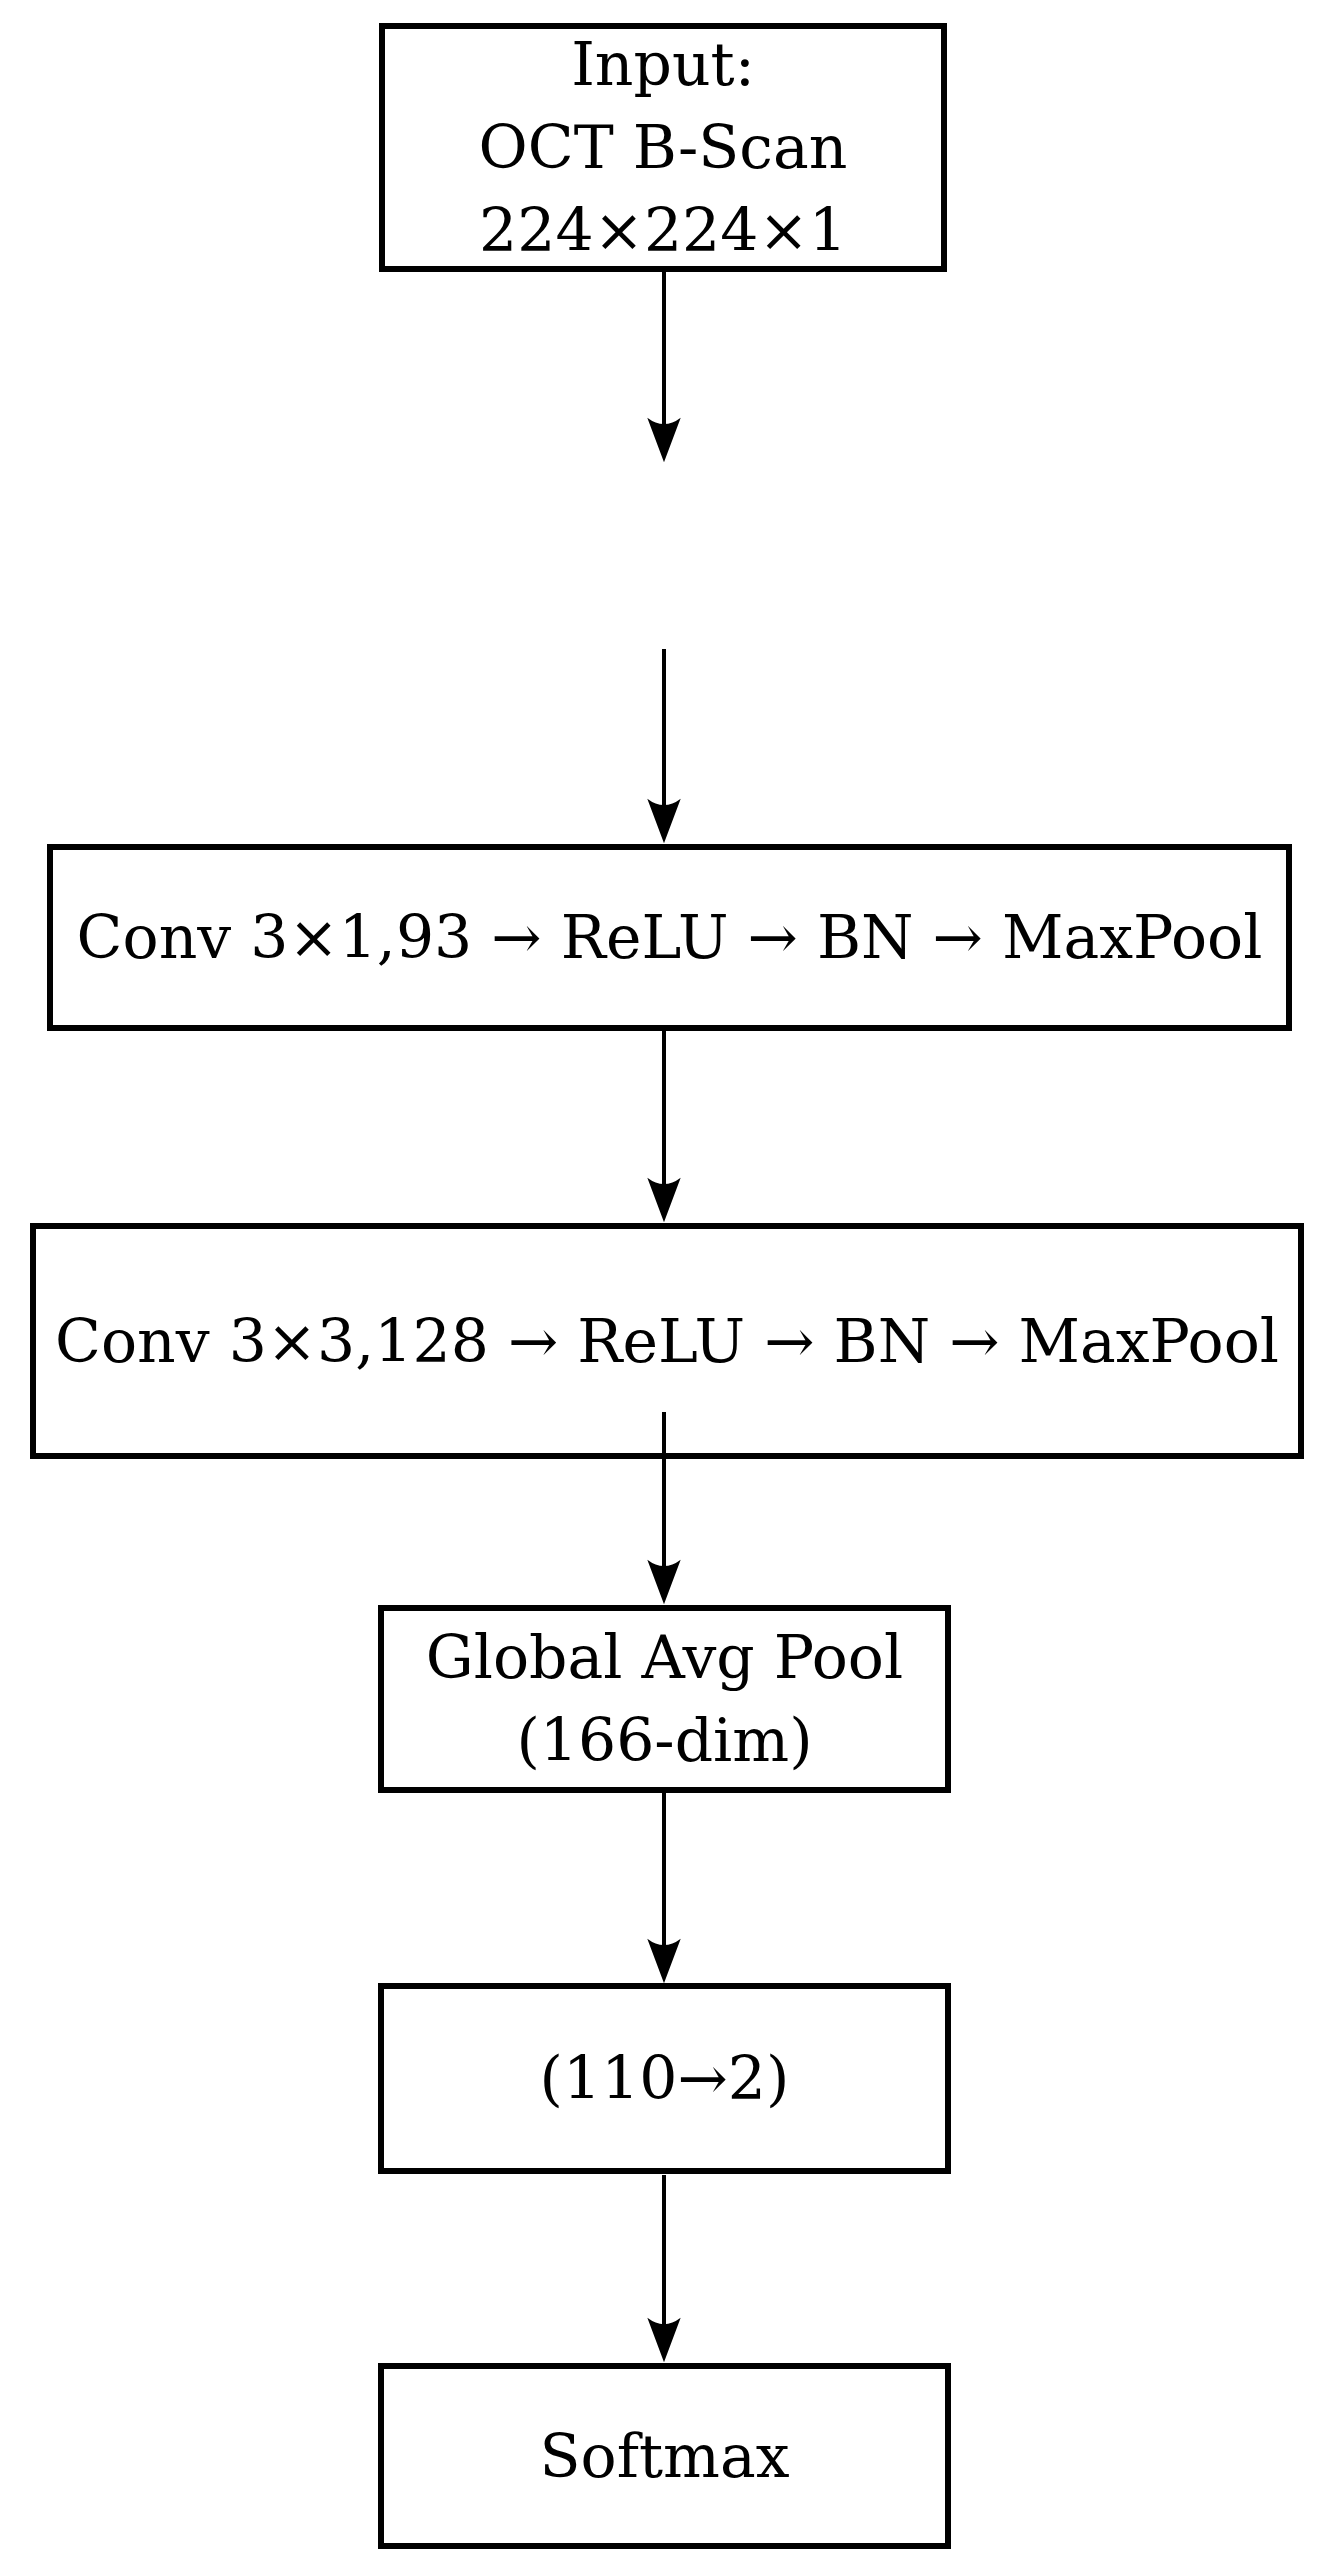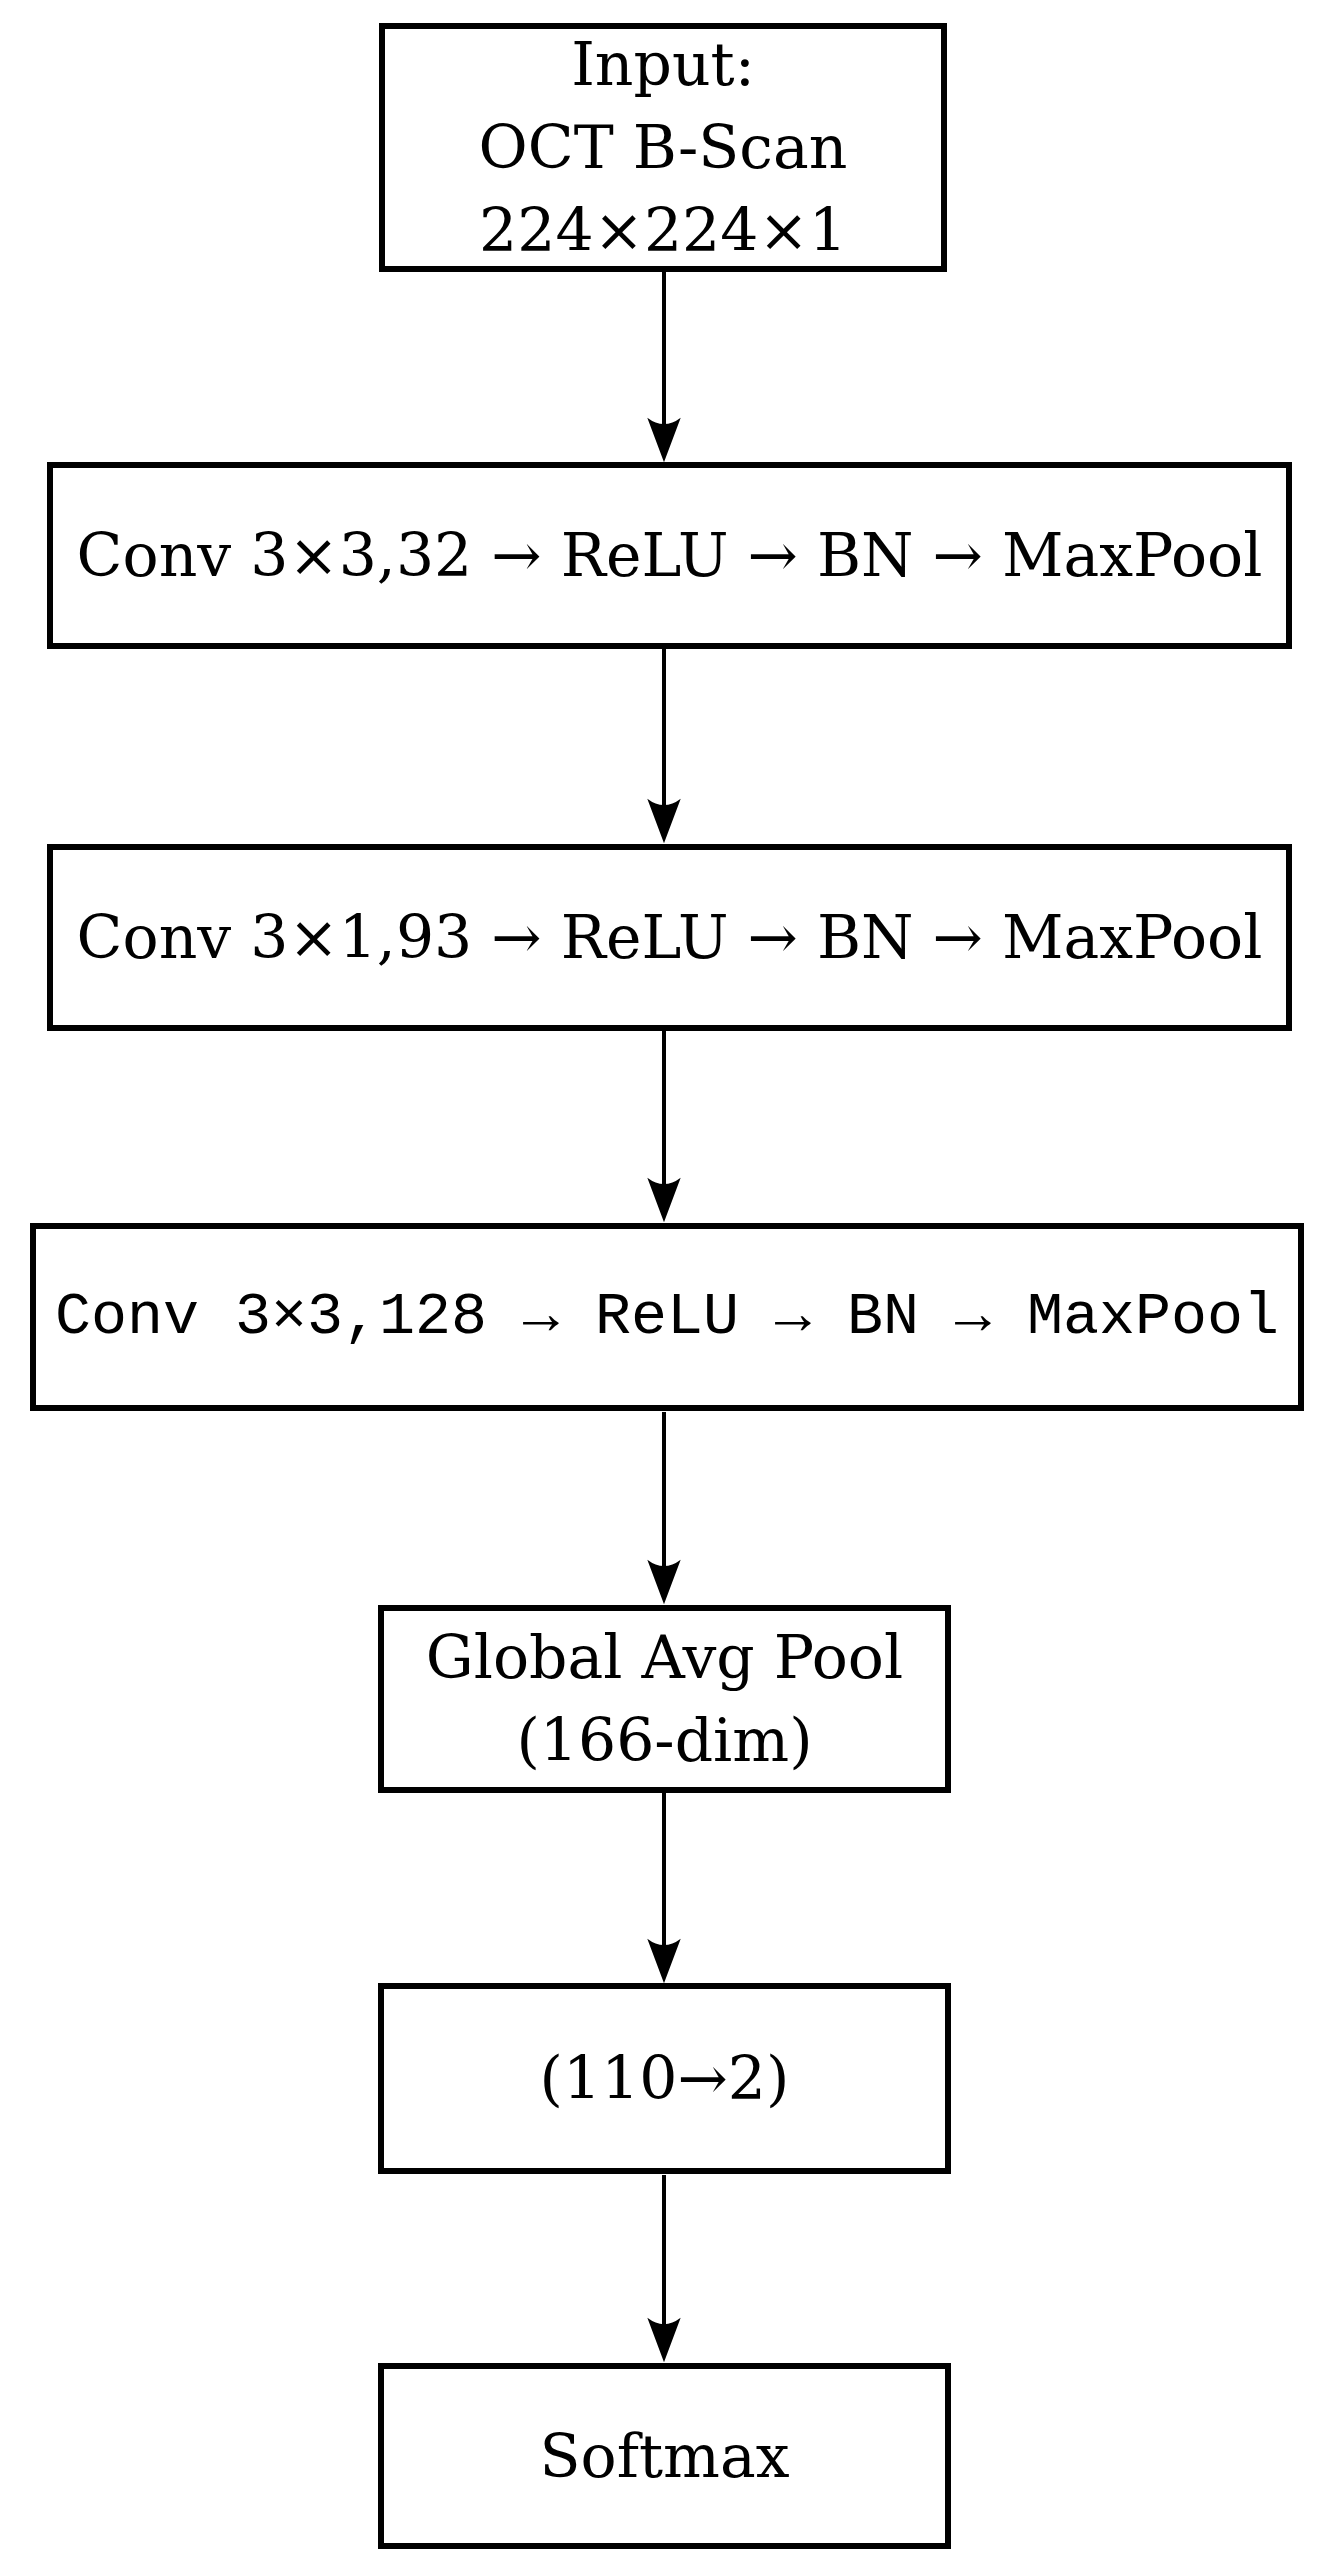--- a/index.html
+++ b/index.html
@@ -30,21 +30,21 @@
   .node .line {
     font-size: 60px;
     line-height: 83px;
     white-space: nowrap;
     color: #000000;
   }
   
   #node-input   { left: 379px; top: 23px;   width: 568px;  height: 249px; }
   #node-conv1   { left: 47px;  top: 462px;  width: 1245px; height: 187px; }
   #node-conv2   { left: 47px;  top: 844px; width: 1245px; height: 187px; }
-  #node-conv3   { left: 30px;  top: 1223px; width: 1274px; height: 188px; font-family: Liberation Mono, monospace; }
+  #node-conv3   { left: 30px;  top: 1223px; width: 1274px; height: 236px; }
   #node-gap     { left: 378px; top: 1605px; width: 573px;  height: 188px; }
   #node-fc      { left: 378px; top: 1983px; width: 573px;  height: 191px; }
   #node-softmax { left: 378px; top: 2363px; width: 573px;  height: 186px; text-align: center; }
 
   .arrow {
     position: absolute;
     left: 640px;
     width: 48px;
     display: block;
   }
@@ -64,23 +64,20 @@
     <div class="line">Input:</div>
     <div class="line">OCT B-Scan</div>
     <div class="line">224×224×1</div>
   </div>
 
   <svg class="arrow" id="arrow-1" viewBox="0 0 60 240" xmlns="http://www.w3.org/2000/svg">
     <line x1="30" y1="0" x2="30" y2="200" stroke="#000000" stroke-width="5"></line>
     <path d="M30 239 L9 183 Q30 199 51 183 Z" fill="#000000"></path>
   </svg>
 
-  <div class="node" id="node-conv1">
-    <div class="line">Conv 3×3,32 → ReLU → BN → MaxPool</div>
-  </div>
 
   <svg class="arrow" id="arrow-2" viewBox="0 0 60 245" xmlns="http://www.w3.org/2000/svg">
     <line x1="30" y1="0" x2="30" y2="205" stroke="#000000" stroke-width="5"></line>
     <path d="M30 244 L9 188 Q30 204 51 188 Z" fill="#000000"></path>
   </svg>
 
   <div class="node" id="node-conv2">
     <div class="line">Conv 3×1,93 → ReLU → BN → MaxPool</div>
   </div>
 

